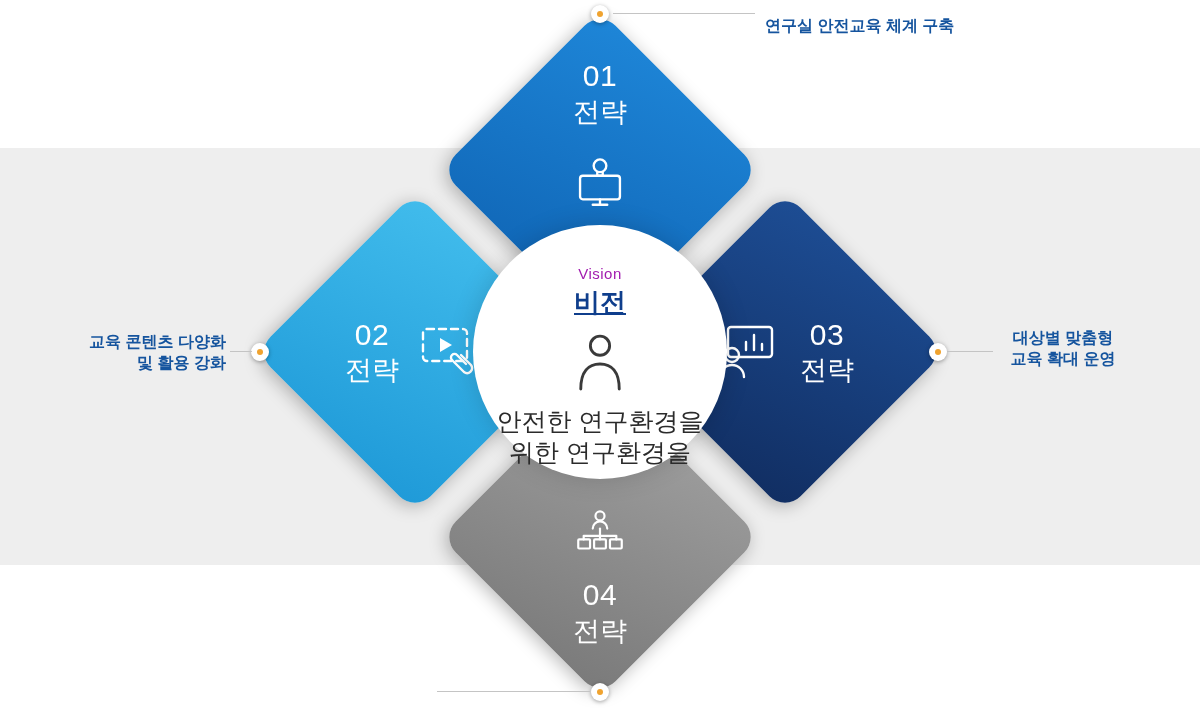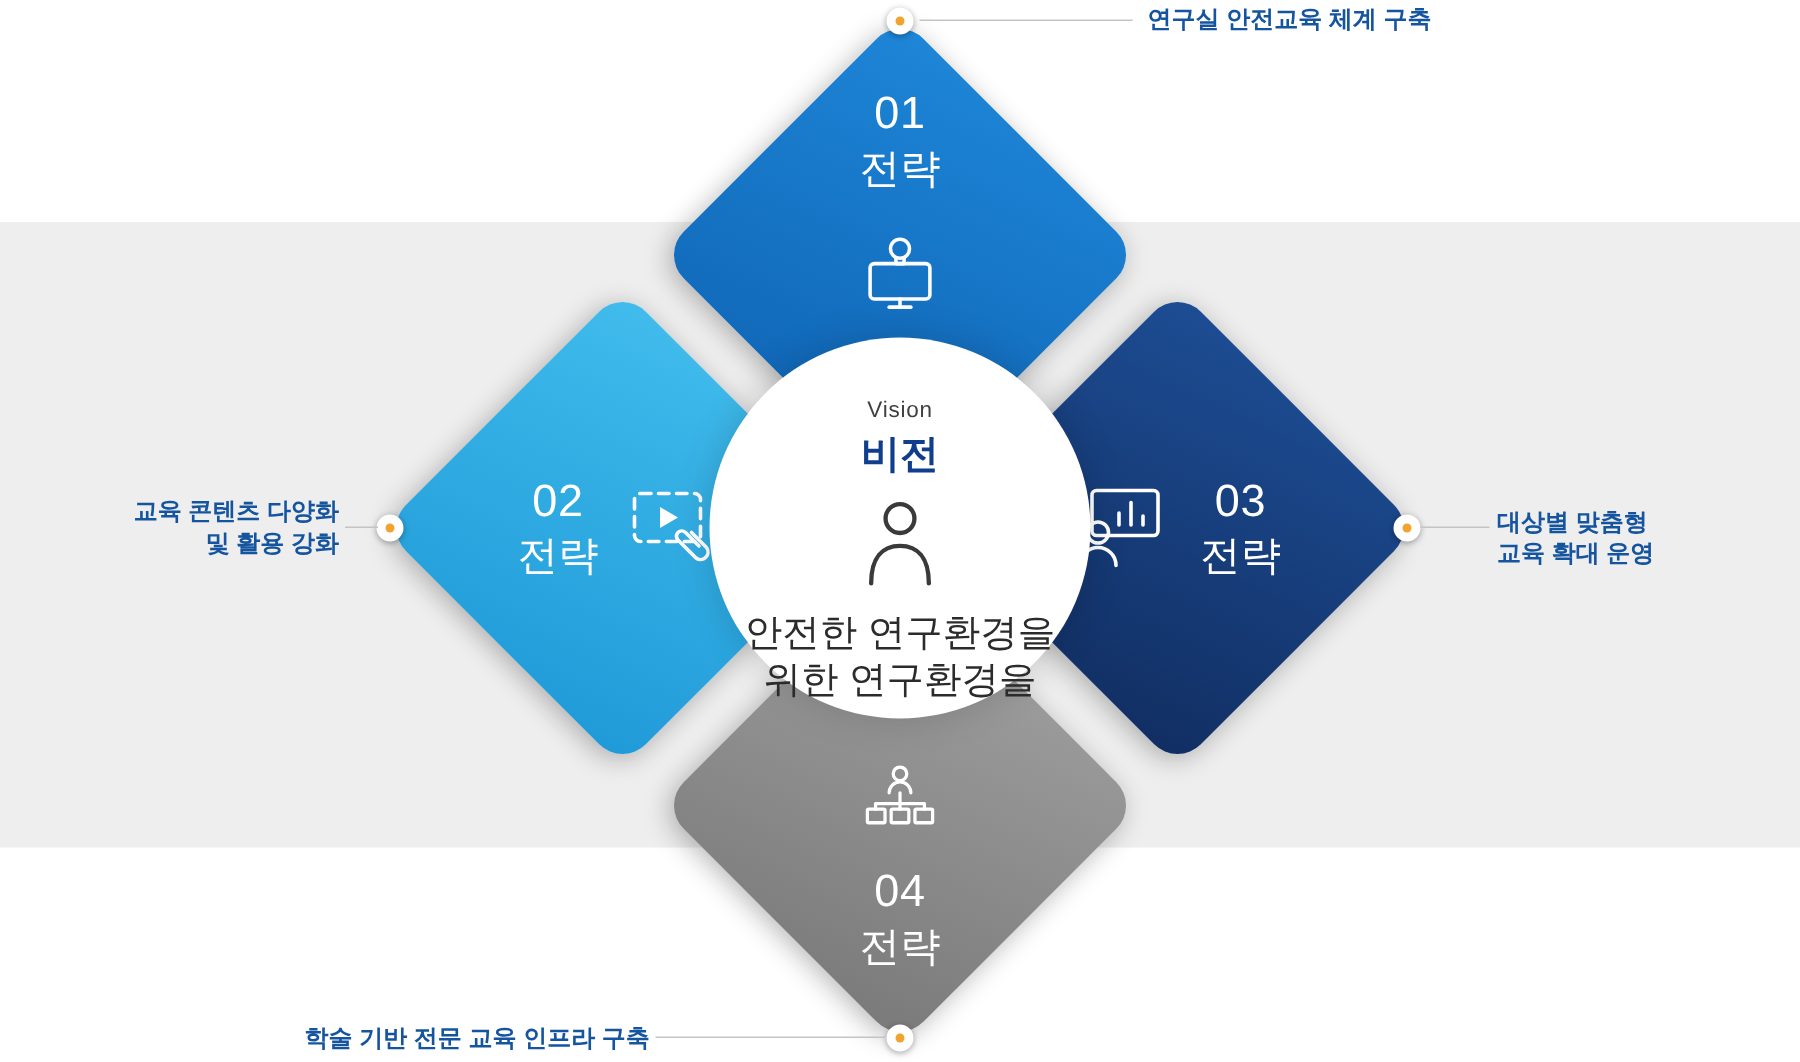--- a/index.html
+++ b/index.html
@@ -37,51 +37,51 @@
   .d-icon { display:inline-flex; }
 
   
   .vision-circle {
     position:absolute; left:473px; top:225px; width:254px; height:254px;
     border-radius:50%; background:#ffffff; z-index:5;
     box-shadow:0 0 26px rgba(0,0,0,.16);
     display:flex; flex-direction:column; align-items:center; text-align:center;
     padding-top:40px;
   }
-  .vision-en { font-size:15px; color:#404040; letter-spacing:.5px; }
-  .vision-ko { font-size:26px; font-weight:700; color:#0f3e8c; margin-top:3px; }
+  .vision-en { font-size:15px; color:#a21caf; letter-spacing:.5px; }
+  .vision-ko { font-size:26px; font-weight:700; color:#0f3e8c; margin-top:3px;text-decoration:underline; }
   .person-wrap { margin-top:13px; }
   .vision-desc { font-size:25px; font-weight:500; color:#2b2b2b; line-height:1.25; margin-top:9px; }
 
   
   .dot {
     position:absolute; width:18px; height:18px; border-radius:50%;
     background:#ffffff; box-shadow:0 1px 4px rgba(0,0,0,.35); z-index:6;
   }
   .dot::after {
     content:""; position:absolute; left:6px; top:6px; width:6px; height:6px;
     border-radius:50%; background:#f0a32f;
   }
   .cline { position:absolute; height:1px; background:#c4c4c4; z-index:6; }
   .callout {
     position:absolute; color:#15549e; font-weight:700; font-size:16px;
     line-height:1.3; z-index:6; white-space:nowrap;
   }
 
   .dot-top  { left:591px; top:5px; }
   .line-top { left:613px; top:13px; width:142px; }
-  .co-top   { left:765px; top:4px; }
+  .co-top   { left:765px; top:16px; }
 
   .dot-left  { left:251px; top:343px; }
   .line-left { left:230px; top:351px; width:22px; }
   .co-left   { left:70px; top:332px; width:156px; text-align:right; }
 
   .dot-right  { left:929px; top:343px; }
   .line-right { left:947px; top:351px; width:46px; }
-  .co-right   { left:998px; top:339px; width:130px; }
+  .co-right   { left:998px; top:328px; width:130px; text-align:center; }
 
   .dot-bottom  { left:591px; top:683px; }
   .line-bottom { left:437px; top:691px; width:153px; }
   .co-bottom   { left:203px; top:683px; }
 </style>
 </head>
 <body>
 
 <div class="stage">
 
@@ -184,15 +184,14 @@
 
   <div class="dot dot-right"></div>
   <div class="cline line-right"></div>
   <div class="callout co-right">
     <span>대상별 맞춤형</span><br>
     <span>교육 확대 운영</span>
   </div>
 
   <div class="dot dot-bottom"></div>
   <div class="cline line-bottom"></div>
-  <div class="callout co-bottom">학술 기반 전문 교육 인프라 구축</div>
 
 </div>
 
 </body></html>

